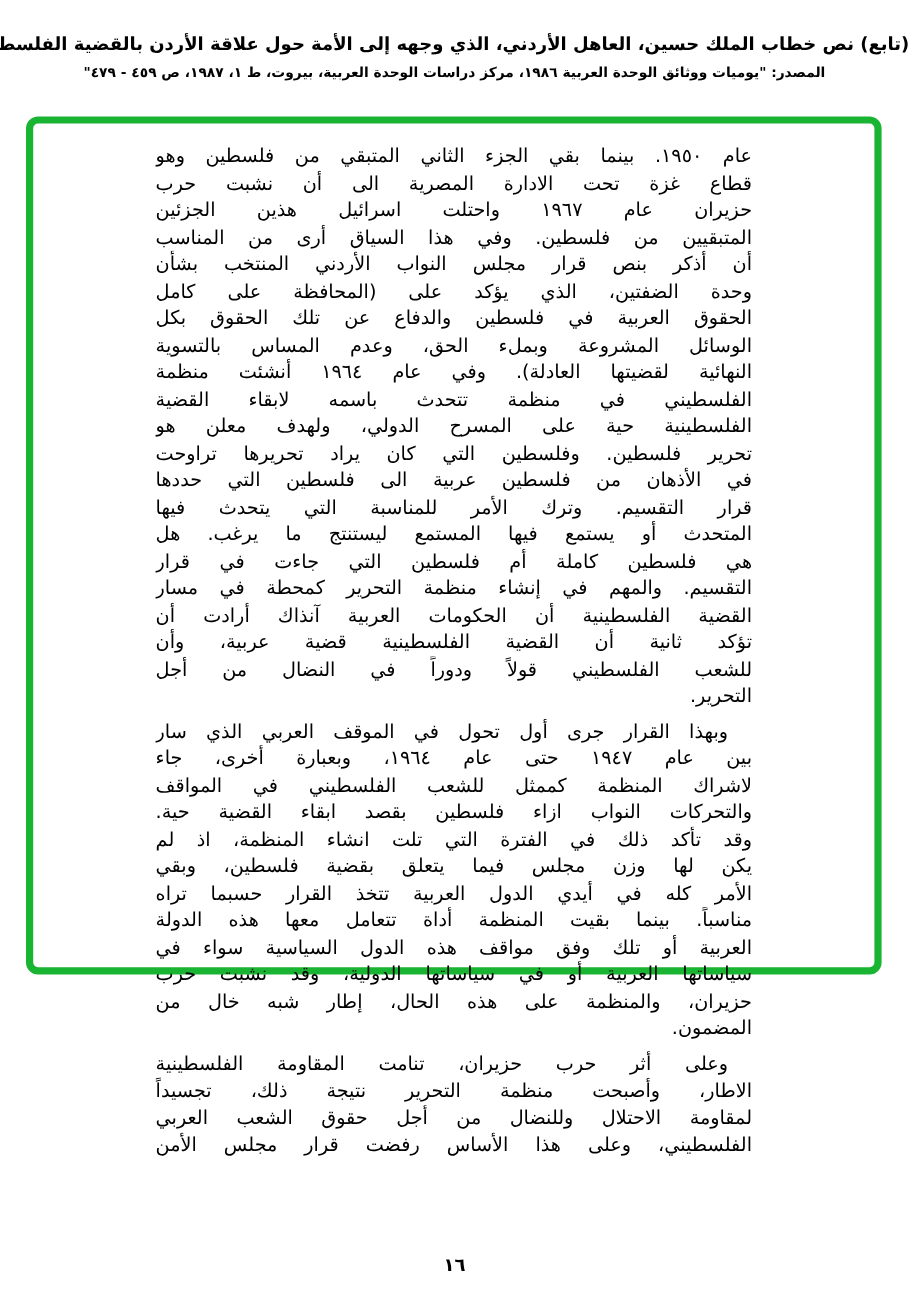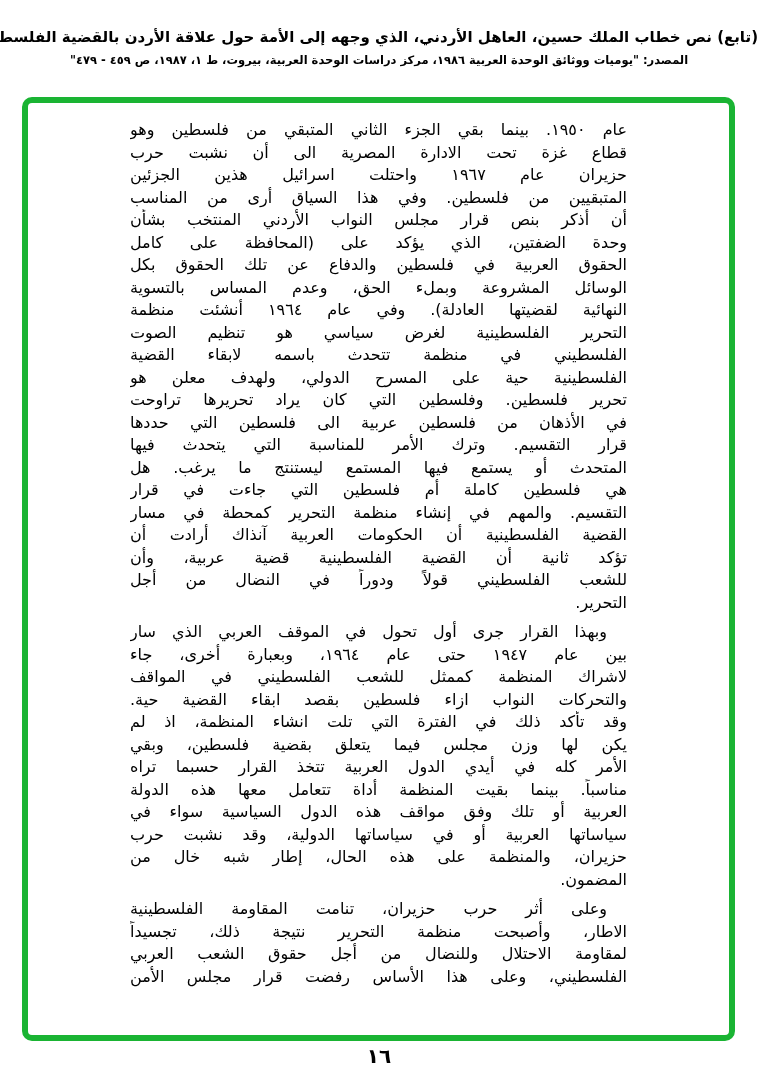--- a/index.html
+++ b/index.html
@@ -30,21 +30,21 @@
   .doc-source {
     font-size: 11.5px;
     font-weight: bold;
     white-space: nowrap;
     margin-top: 4px;
     line-height: 16px;
   }
   .frame {
     position: absolute;
     top: 97px; left: 22px;
-    width: 713px; height: 944px;
+    width: 713px; height: 715px;
     box-sizing: border-box;
     border: 6px solid #1ab433;
     border-radius: 10px;
     background: #ffffff;
   }
   .text-column {
     position: absolute;
     top: 16px; right: 102px;
     width: 497px;
   }
@@ -58,21 +58,21 @@
   }
   .line.endline { text-align-last: right; }
   .para.indent .line:first-child { padding-right: 20px; box-sizing: border-box; }
   .footer {
     position: absolute;
     top: 1044px; left: 0;
     width: 100%;
     text-align: center;
   }
   .pagenum {
-    font-size: 20px;
+    font-size: 15px;
     font-weight: bold;
     letter-spacing: 6px;
   }
 </style>
 </head>
 <body style="color: rgb(0, 0, 0); background: rgb(255, 255, 255);">
 
 <div class="page">
 
   <div class="header">
@@ -85,21 +85,20 @@
         <div class="para">
           <div class="line">عام ١٩٥٠. بينما بقي الجزء الثاني المتبقي من فلسطين وهو</div>
           <div class="line">قطاع غزة تحت الادارة المصرية الى أن نشبت حرب</div>
           <div class="line">حزيران عام ١٩٦٧ واحتلت اسرائيل هذين الجزئين</div>
           <div class="line">المتبقيين من فلسطين. وفي هذا السياق أرى من المناسب</div>
           <div class="line">أن أذكر بنص قرار مجلس النواب الأردني المنتخب بشأن</div>
           <div class="line">وحدة الضفتين، الذي يؤكد على (المحافظة على كامل</div>
           <div class="line">الحقوق العربية في فلسطين والدفاع عن تلك الحقوق بكل</div>
           <div class="line">الوسائل المشروعة وبملء الحق، وعدم المساس بالتسوية</div>
           <div class="line">النهائية لقضيتها العادلة). وفي عام ١٩٦٤ أنشئت منظمة</div>
-          <div class="line">التحرير الفلسطينية لغرض سياسي هو تنظيم الصوت</div>
           <div class="line">الفلسطيني في منظمة تتحدث باسمه لابقاء القضية</div>
           <div class="line">الفلسطينية حية على المسرح الدولي، ولهدف معلن هو</div>
           <div class="line">تحرير فلسطين. وفلسطين التي كان يراد تحريرها تراوحت</div>
           <div class="line">في الأذهان من فلسطين عربية الى فلسطين التي حددها</div>
           <div class="line">قرار التقسيم. وترك الأمر للمناسبة التي يتحدث فيها</div>
           <div class="line">المتحدث أو يستمع فيها المستمع ليستنتج ما يرغب. هل</div>
           <div class="line">هي فلسطين كاملة أم فلسطين التي جاءت في قرار</div>
           <div class="line">التقسيم. والمهم في إنشاء منظمة التحرير كمحطة في مسار</div>
           <div class="line">القضية الفلسطينية أن الحكومات العربية آنذاك أرادت أن</div>
           <div class="line">تؤكد ثانية أن القضية الفلسطينية قضية عربية، وأن</div>

